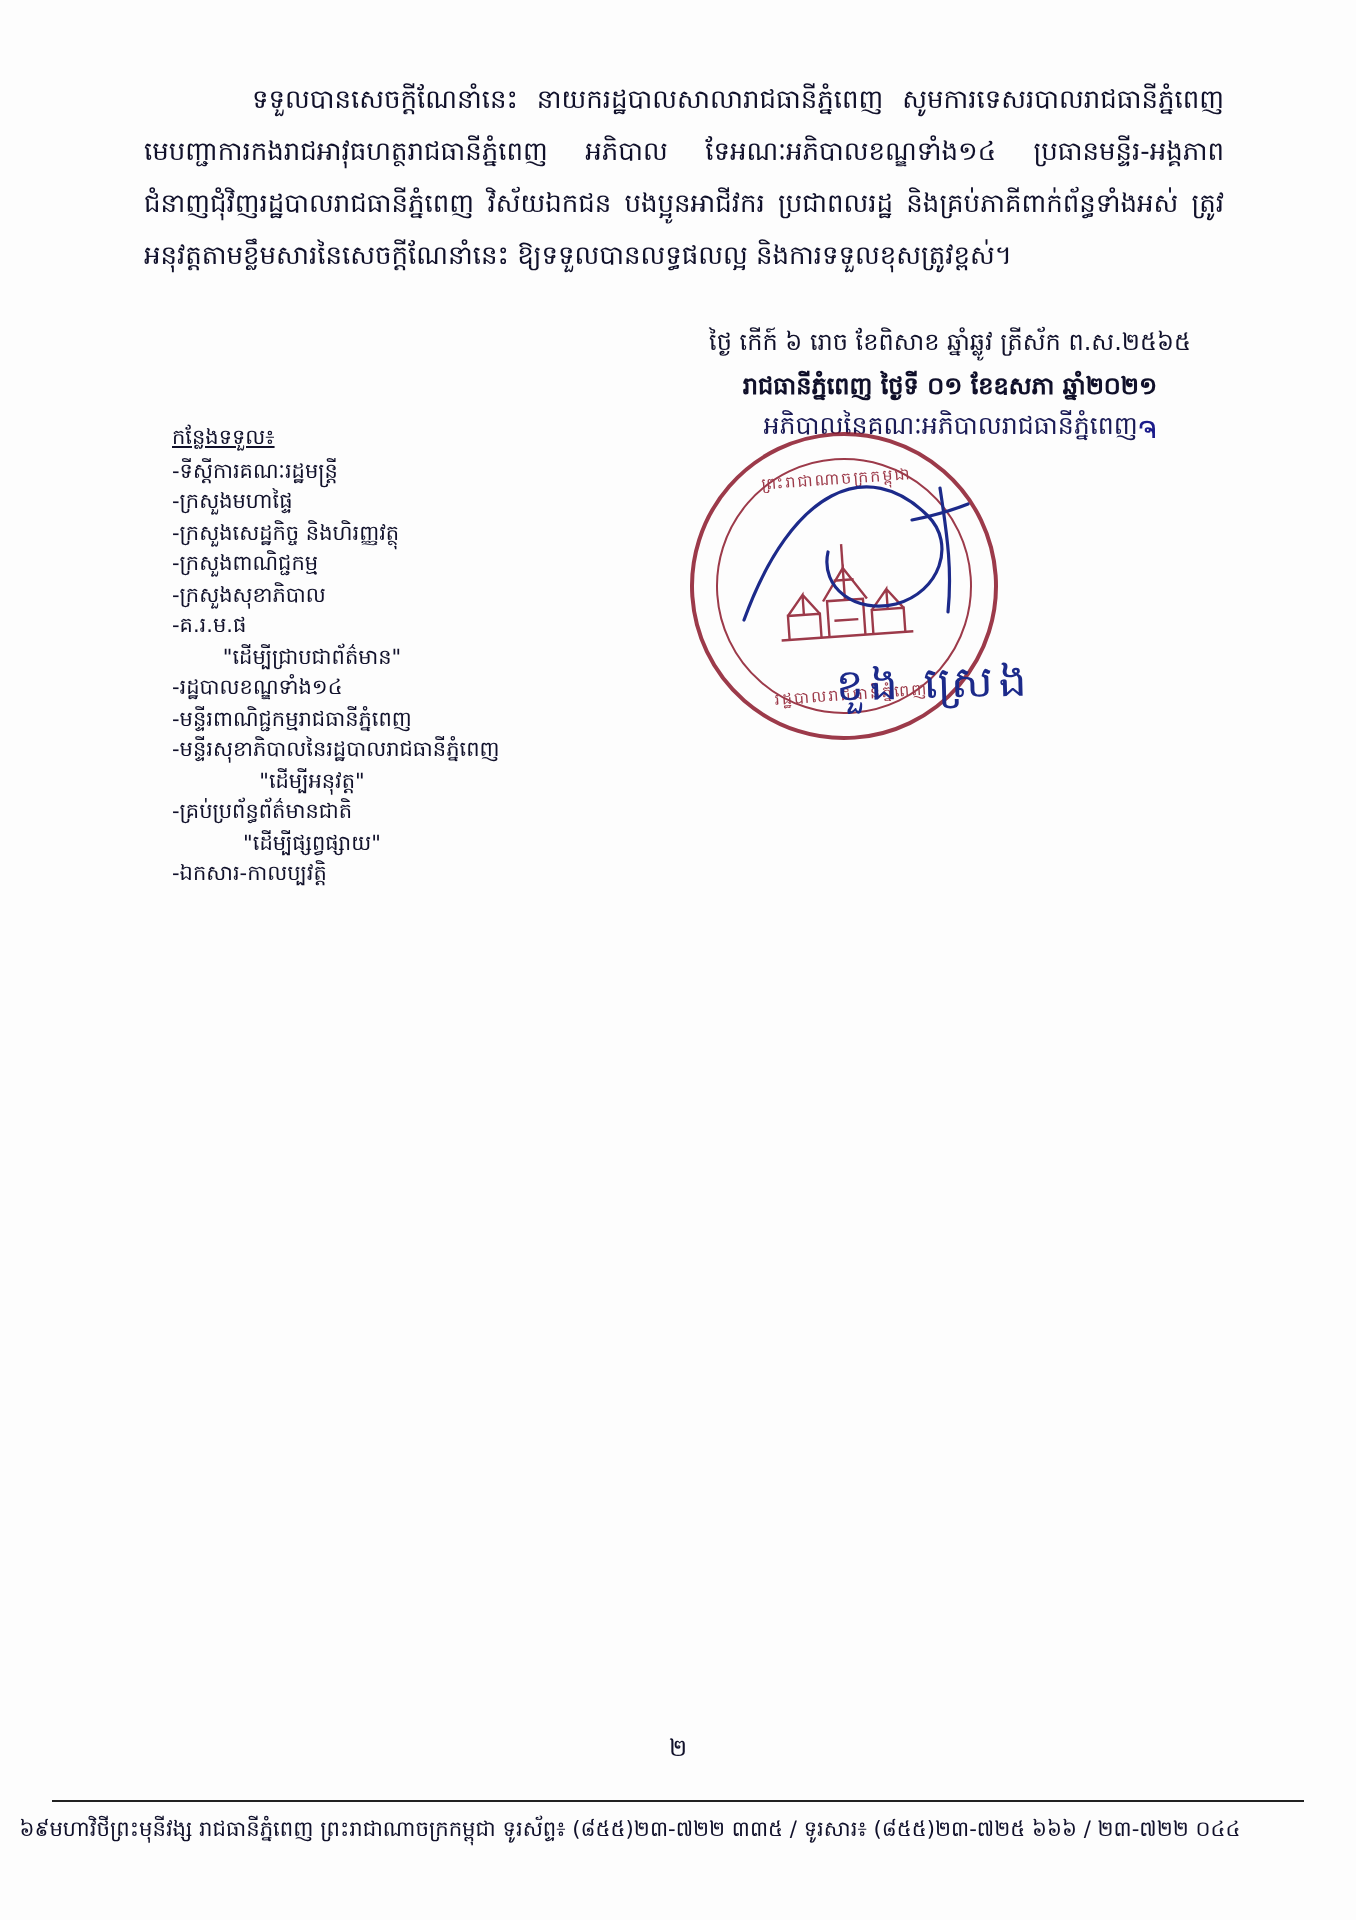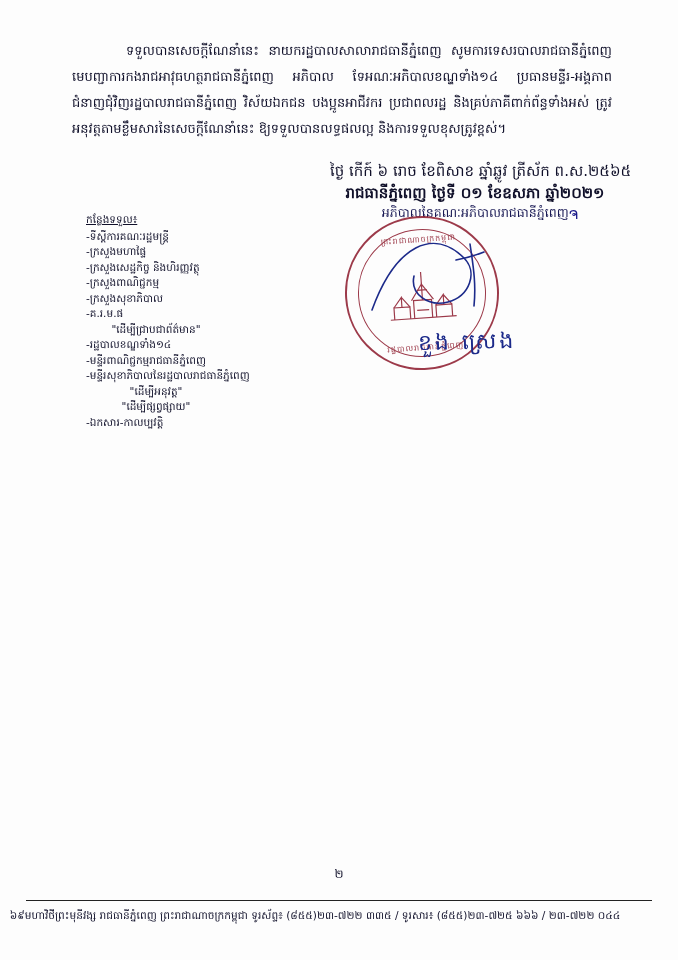--- a/index.html
+++ b/index.html
@@ -38,21 +38,21 @@
     text-indent: 54px;
   }
 
   
   .date-block {
     position: absolute;
     left: 330px;
     top: 160px;
     width: 290px;
     text-align: center;
-    font-size: 15px;
+    font-size: 12px;
     line-height: 22px;
     color: #10102a;
   }
   .date-line-1 { white-space: nowrap; }
   .date-line-2 { white-space: nowrap; font-weight: bold; }
 
   
   .signer-title {
     position: absolute;
     left: 330px;
@@ -239,20 +239,21 @@
     <div class="cc-item">-ក្រសួងមហាផ្ទៃ</div>
     <div class="cc-item">-ក្រសួងសេដ្ឋកិច្ច និងហិរញ្ញវត្ថុ</div>
     <div class="cc-item">-ក្រសួងពាណិជ្ជកម្ម</div>
     <div class="cc-item">-ក្រសួងសុខាភិបាល</div>
     <div class="cc-item">-គ.រ.ម.ផ</div>
     <div class="cc-sub">"ដើម្បីជ្រាបជាព័ត៌មាន"</div>
     <div class="cc-item">-រដ្ឋបាលខណ្ឌទាំង១៤</div>
     <div class="cc-item">-មន្ទីរពាណិជ្ជកម្មរាជធានីភ្នំពេញ</div>
     <div class="cc-item">-មន្ទីរសុខាភិបាលនៃរដ្ឋបាលរាជធានីភ្នំពេញ</div>
     <div class="cc-sub">"ដើម្បីអនុវត្ត"</div>
+    <div class="cc-item">-គ្រប់ប្រព័ន្ធព័ត៌មានជាតិ</div>
     <div class="cc-sub">"ដើម្បីផ្សព្វផ្សាយ"</div>
     <div class="cc-item">-ឯកសារ-កាលប្បវត្តិ</div>
   </div>
 
   <div class="page-number">២</div>
 
   <div class="footer-rule"></div>
   <div class="footer">
     <div class="line1">៦៩មហាវិថីព្រះមុនីវង្ស រាជធានីភ្នំពេញ ព្រះរាជាណាចក្រកម្ពុជា ទូរស័ព្ទ៖ (៨៥៥)២៣-៧២២ ៣៣៥ / ទូរសារ៖ (៨៥៥)២៣-៧២៥ ៦៦៦ / ២៣-៧២២ ០៤៤</div>
   </div>

